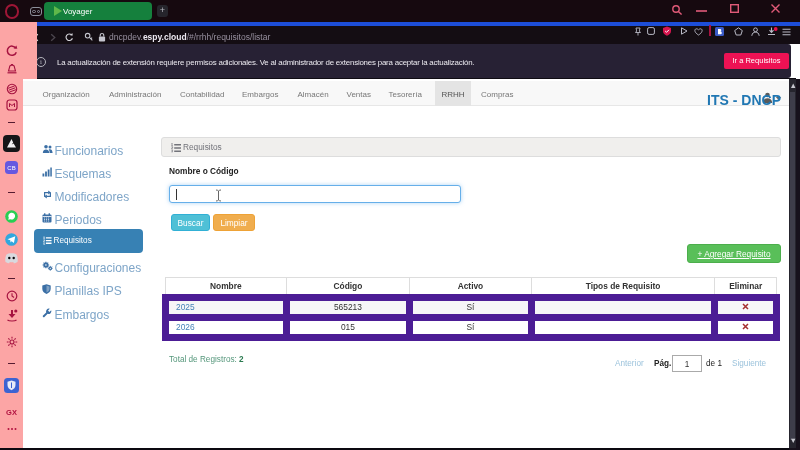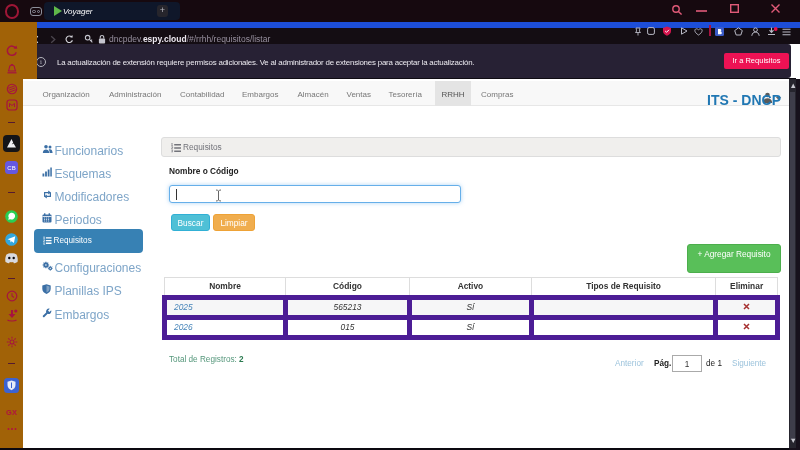--- a/index.html
+++ b/index.html
@@ -4,65 +4,65 @@
 <style>
   * { margin:0; padding:0; box-sizing:border-box; }
   html,body { width:800px; height:450px; overflow:hidden; }
   body { font-family:"Liberation Sans", sans-serif; position:relative; background:#fff; }
   .abs { position:absolute; }
   
   #topbar { left:0; top:0; width:800px; height:22px; background:#16090f; }
   #operalogo { left:5px; top:4px; width:14px; height:14.5px; border:2.4px solid #9e1636; border-radius:50%; }
   #goggles { left:30px; top:7px; width:12px; height:9px; border:1px solid #8c8f9a; border-radius:3px; }
   #goggles i { position:absolute; top:1.5px; width:3.5px; height:3.5px; border:1px solid #8c8f9a; border-radius:50%; }
-  #tab { left:44px; top:2px; width:136px; height:18px; background:#0f172a; border-radius:4px; color:#ffd7e0; font-size:8px;font-style:italic; }
+  #tab { left:44px; top:2px; width:108px; height:18px; background:#15803d; border-radius:4px; color:#ffd7e0; font-size:8px; }
   #tabplay { position:absolute; left:10px; top:4px; width:0; height:0; border-left:8px solid #5fb84a; border-top:5px solid transparent; border-bottom:5px solid transparent; }
   #tabtxt { position:absolute; left:19px; top:5px; color:#fff; }
   #newtab { left:157px; top:5px; width:11px; height:12px; background:#26252c; border-radius:3px; color:#b9bac2; font-size:9px; text-align:center; line-height:11px; }
   
-  #addrbar { left:24px; top:22px; width:776px; height:22px; background:#140d13; border-top:6px solid #1d4ed8; }
+  #addrbar { left:24px; top:22px; width:776px; height:22px; background:#140d13; border-top:4px solid #1d4ed8; }
   #url { position:absolute; left:85px; top:0; height:22px; line-height:22px; font-size:8.5px; color:#97909f; }
   #url b { color:#ece8f0; font-weight:bold; }
   
   #notif { left:24px; top:44px; width:767px; height:33.5px; background:#272134; border-radius:3px; }
   #infoc { position:absolute; left:12px; top:12.5px; width:10px; height:10px; border:1px solid #b4b4bc; border-radius:50%; color:#b4b4bc; font-size:7px; text-align:center; line-height:9.5px; font-family:"Liberation Serif",serif; }
   #notiftxt { position:absolute; left:33px; top:14.2px; font-size:7.9px; letter-spacing:-0.2px; color:#eceaf0; }
   #notifbtn { position:absolute; left:700px; top:9px; width:65px; height:15.5px; background:#ed1254; border-radius:2px; color:#fff; font-size:7.5px; text-align:center; line-height:15.5px; }
   
   #rightcol { left:789px; top:79px; width:11px; height:371px; background:#17111c; }
   #scrolltrack { left:789px; top:79px; width:6.5px; height:369px; background:#26252e; }
   #scrollarrow { left:789.5px; top:83px; width:6px; height:6px; color:#c6c6ce; font-size:7.5px; line-height:6px; }
   #scrollthumb { left:790px; top:92px; width:4.5px; height:348px; background:#3e3d4a; }
   #bottomborder { left:0px; top:447.5px; width:800px; height:2.5px; background:#0c0910; }
   
-  #sidebar { left:0; top:22px; width:37px; height:428px; background:#a16207; }
+  #sidebar { left:0; top:22px; width:37px; height:428px; background:#fca5a5; }
   .sep { position:absolute; left:8px; width:7px; height:1px; background:#551a30; }
   
   #page { left:23px; top:79px; width:766px; height:369px; background:#ffffff; overflow:hidden; }
   #pnavbar { left:0; top:1.5px; width:766px; height:25.5px; background:#f8f8f8; border-bottom:1px solid #e7e7e7; }
   .navitem { position:absolute; top:0; height:25.5px; line-height:28px; font-size:8px; color:#777;text-align:center; }
   #rrhhbox { position:absolute; left:412px; top:0; width:36px; height:25.5px; background:#e4e4e4; color:#555; text-align:center; line-height:28px; font-size:8px; }
   #itsdncp { position:absolute; right:8px; top:13px; font-size:14px; font-weight:bold; color:#2077b3; }
   
   .mitem { position:absolute; left:11px; width:112px; height:23px; font-size:12px; color:#7ea5c8; }
   .mitem svg { position:absolute; left:8px; top:50%; margin-top:-5px; }
   .mitem .t { position:absolute; left:20.5px; top:50%; margin-top:-5px; }
   #msel { position:absolute; left:11px; top:150px; width:109px; height:24px; background:#3781b4; border-radius:4px; color:#fff; font-size:8.2px; }
   
   #heading { left:138px; top:58px; width:620px; height:20px; background:#f0efed; border:1px solid #ddd; border-radius:3px; color:#72737a; font-size:8.3px; line-height:18px; }
   #lbl { left:146px; top:87px; font-size:8.3px; font-weight:bold; color:#222; }
   #inp { left:146px; top:106px; width:292px; height:18px; border:1px solid #66afe9; border-radius:3px; background:#fff; box-shadow:0 0 4px rgba(102,175,233,0.55); }
   .btn { position:absolute; height:17px; border-radius:3px; color:#fff; font-size:8.3px; text-align:center; line-height:16px; }
   #btnbuscar { left:148px; top:135px; width:39px; background:#4fc0d6; border:1px solid #31b0d5; }
   #btnlimpiar { left:190px; top:135px; width:42px; background:#f0ad4e; border:1px solid #eea236; }
-  #btnagregar { left:664px; top:165px; width:94px; height:29px; line-height:18px; background:#59bf59; border:1px solid #4cae4c; }
+  #btnagregar { left:664px; top:165px; width:94px; height:19px; line-height:18px; background:#59bf59; border:1px solid #4cae4c;text-decoration:underline; }
   
   table { position:absolute; left:139px; top:198px; width:618px; border-collapse:collapse; font-size:8.4px; color:#333; }
   th { border:1px solid #ddd; border-bottom:2px solid #ddd; font-weight:bold; text-align:center; height:19.5px; padding:0; }
-  td { border:5px solid #4c1d95; text-align:center; height:20.2px; padding:0;font-style:italic; }
+  td { border:7px solid #4c1d95; text-align:center; height:20.2px; padding:0; }
   tr.odd td { background:#f6f6f7; }
   td.l { text-align:left; padding-left:7px; color:#4684b8; }
   #total { left:146px; top:276px; font-size:8.2px; color:#55977b; }
   .pgr { position:absolute; font-size:8.2px; }
 </style>
 </head>
 <body>
 
 <div class="abs" id="topbar">
   <div class="abs" id="operalogo"></div>

